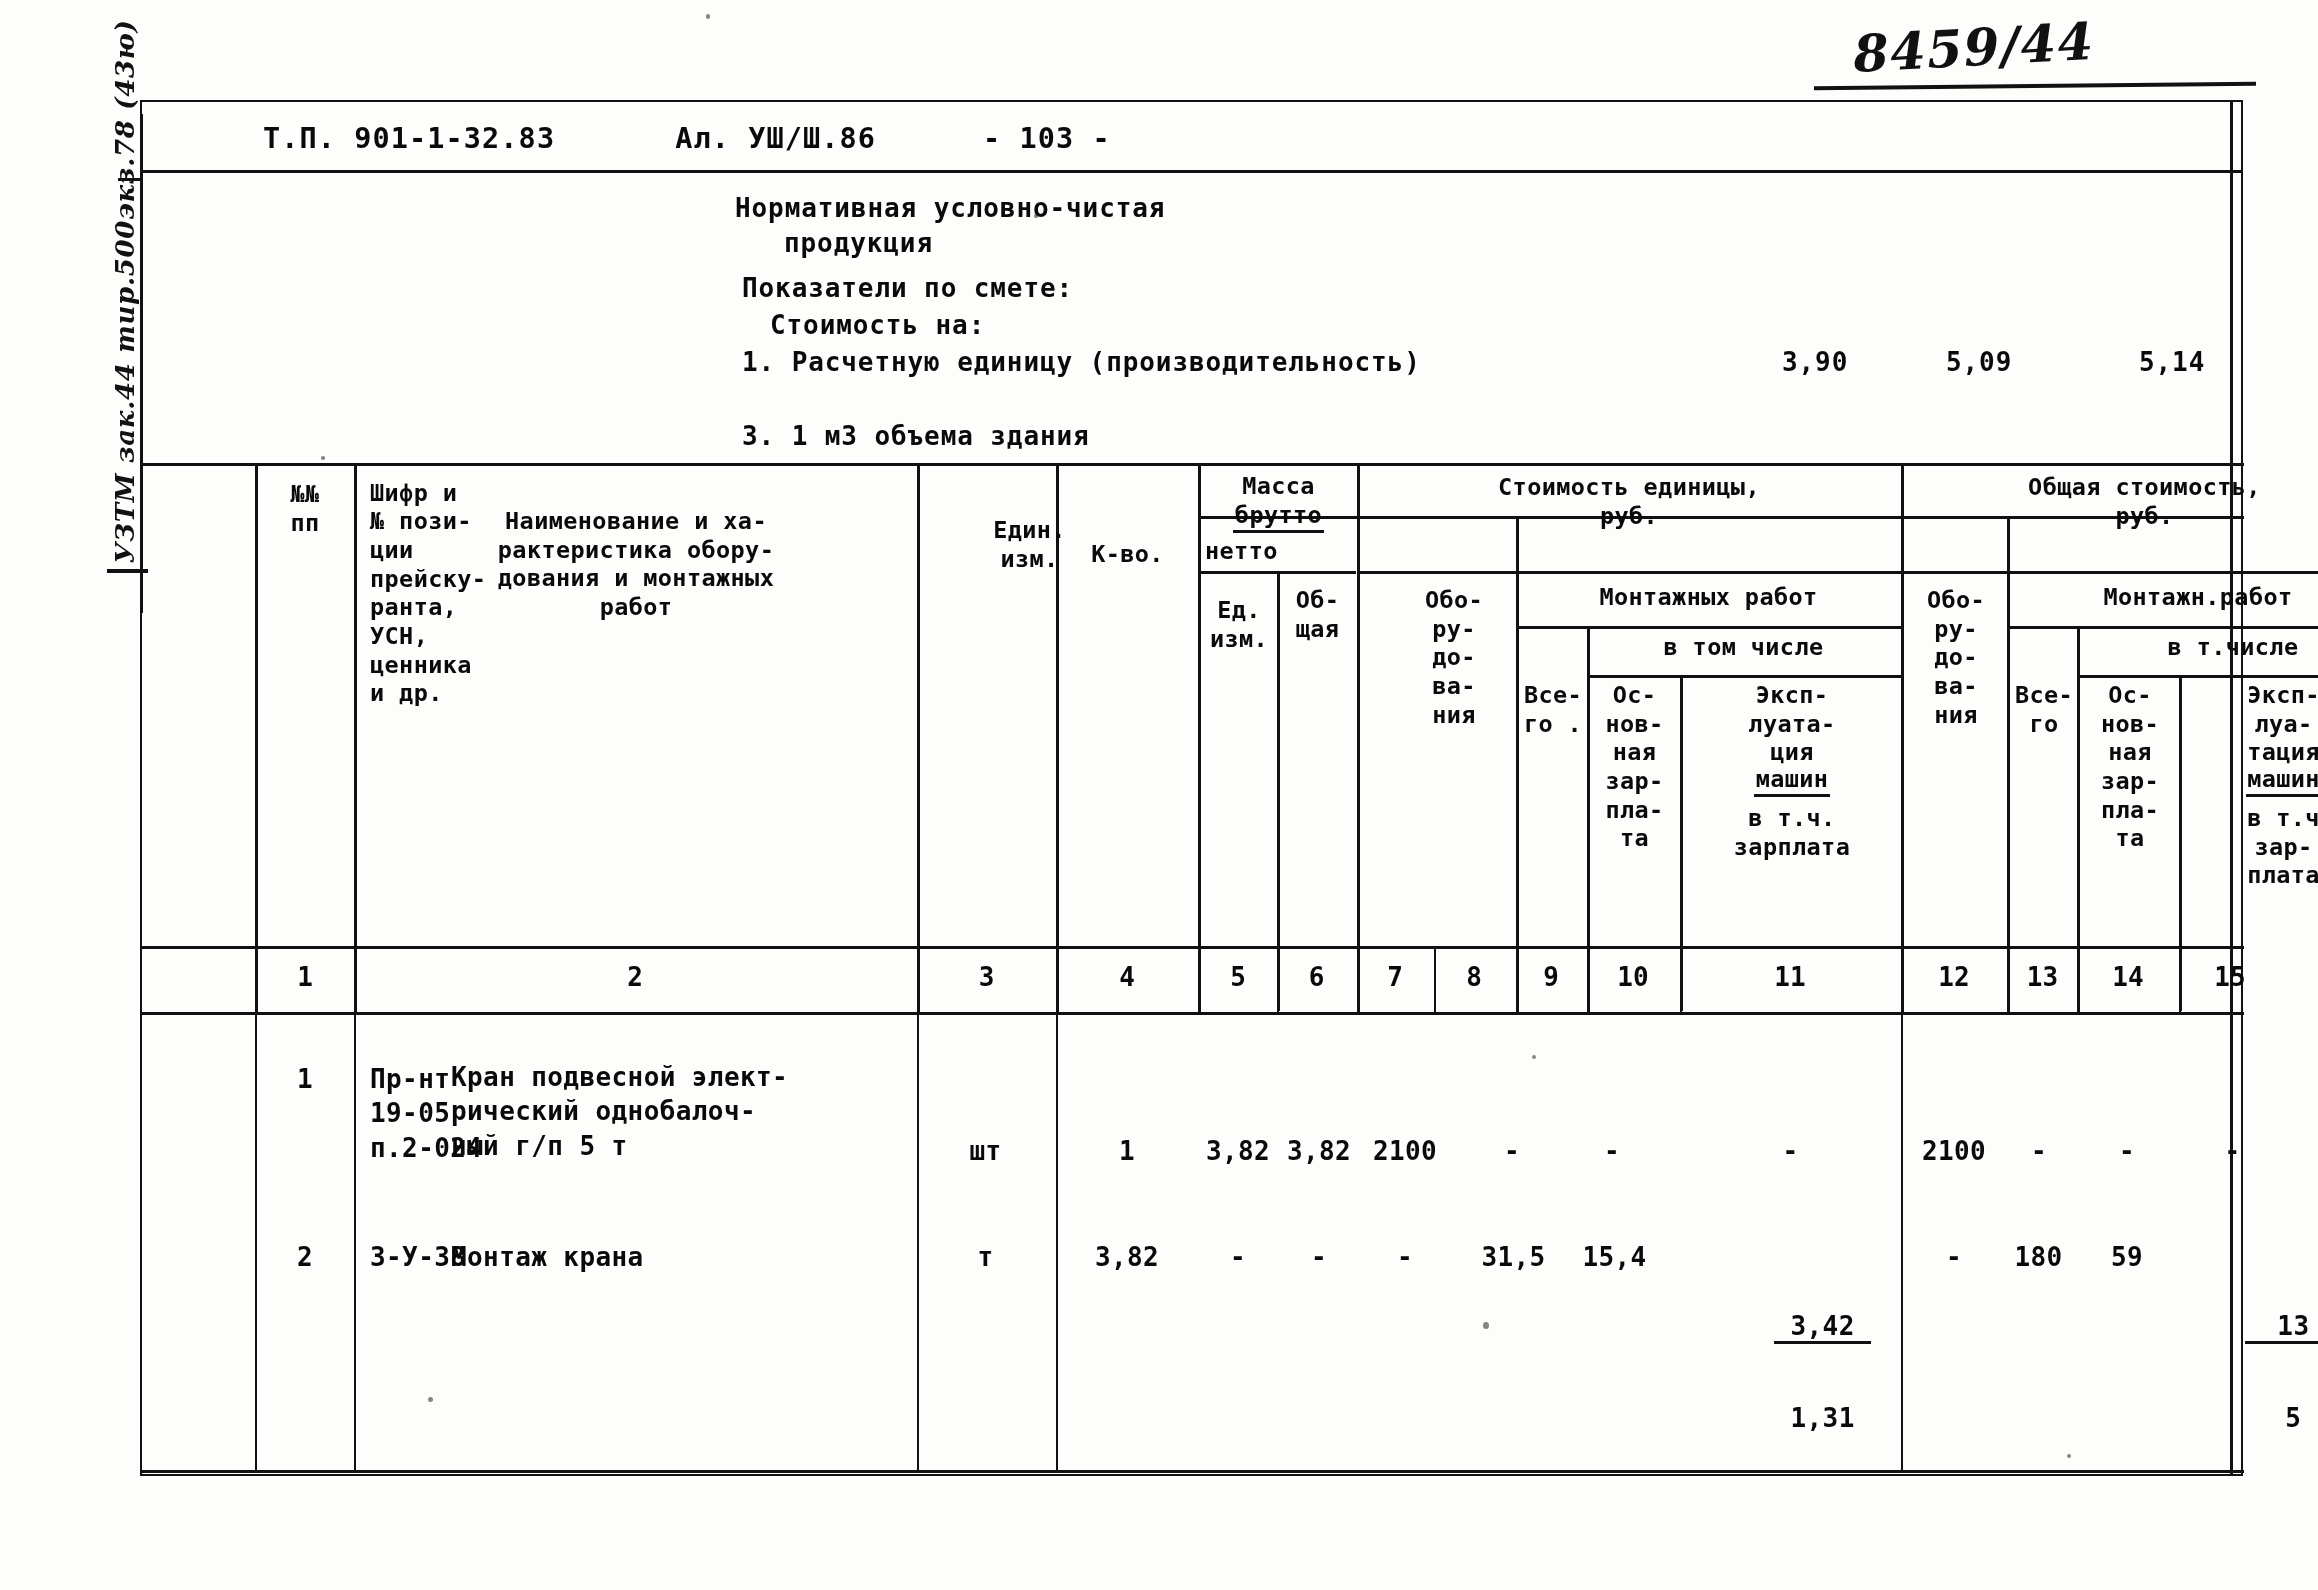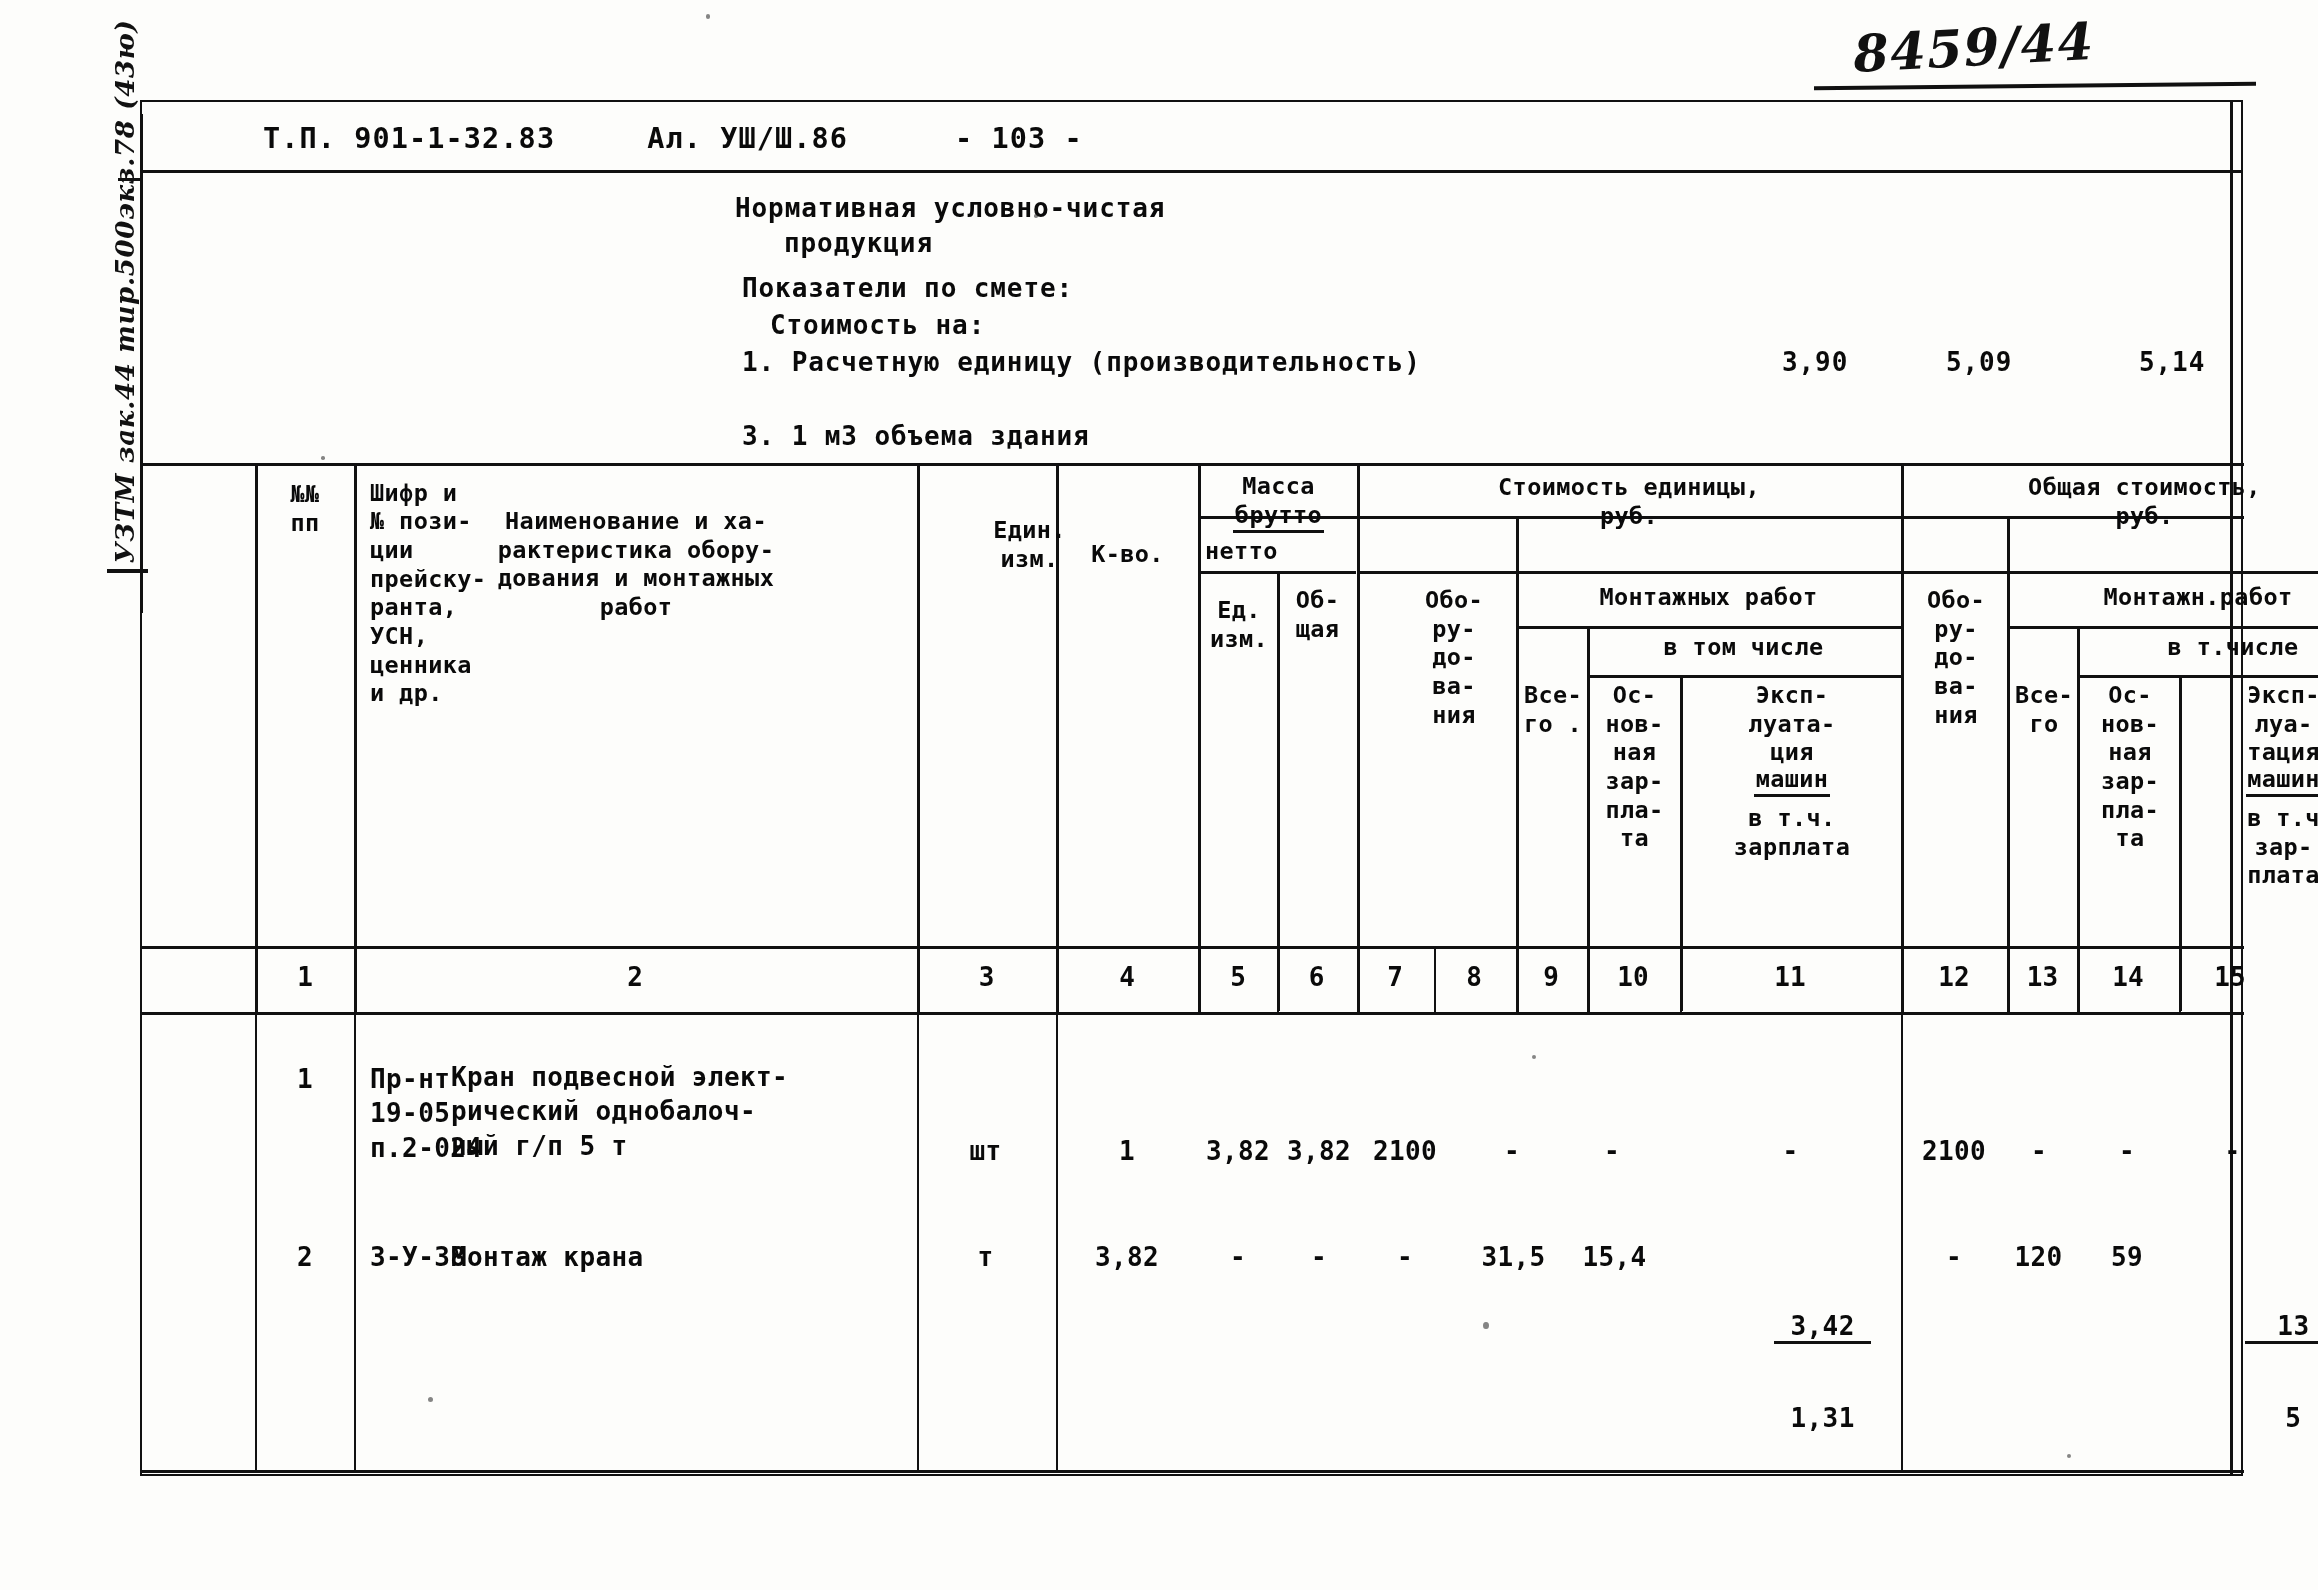--- a/index.html
+++ b/index.html
@@ -46,21 +46,21 @@
   .frame-inner-right{
     position:absolute;left:2230px;top:100px;width:2.9px;height:1376px;background:#111;
   }
 
   
   .docline{
     position:absolute;left:143px;top:107px;width:2098px;height:63px;
     display:flex;align-items:center;font-size:28.5px;letter-spacing:1.1px;font-weight:700;padding-left:7px;
   }
   .docline .sp1{margin-left:113px;}
-  .docline .sp2{margin-left:92px;}
+  .docline .sp2{margin-left:120px;}
   .docline .sp3{margin-left:107px;}
   .rule-under-docline{
     position:absolute;left:143px;top:170px;width:2098px;height:2.9px;background:#111;
   }
 
   .titleblock{
     position:absolute;left:143px;top:178px;width:2098px;height:285px;
     font-size:26px;font-weight:700;letter-spacing:0.9px;line-height:1.32;
   }
   .tb-c1{position:absolute;left:592px;top:13px;}
@@ -314,21 +314,21 @@
   <div class="dcell" style="left:1220px;top:777px;width:90px;">-</div>
   <div class="dcell" style="left:1327px;top:777px;width:93px;">31,5</div>
   <div class="dcell" style="left:1428px;top:777px;width:93px;">15,4</div>
   <div class="dcell" style="left:1547px;top:756px;width:207px;">
     <span class="frac">
       <span class="top">3,42</span>
       <span class="bot">1,31</span>
     </span>
   </div>
   <div class="dcell" style="left:1762px;top:777px;width:104px;">-</div>
-  <div class="dcell" style="left:1857px;top:777px;width:83px;">120</div>
+  <div class="dcell" style="left:1857px;top:777px;width:83px;">180</div>
   <div class="dcell" style="left:1942px;top:777px;width:90px;">59</div>
   <div class="dcell" style="left:2041px;top:756px;width:93px;">
     <span class="frac">
       <span class="top">13</span>
       <span class="bot">5</span>
     </span>
   </div>
 
 </div>
 

